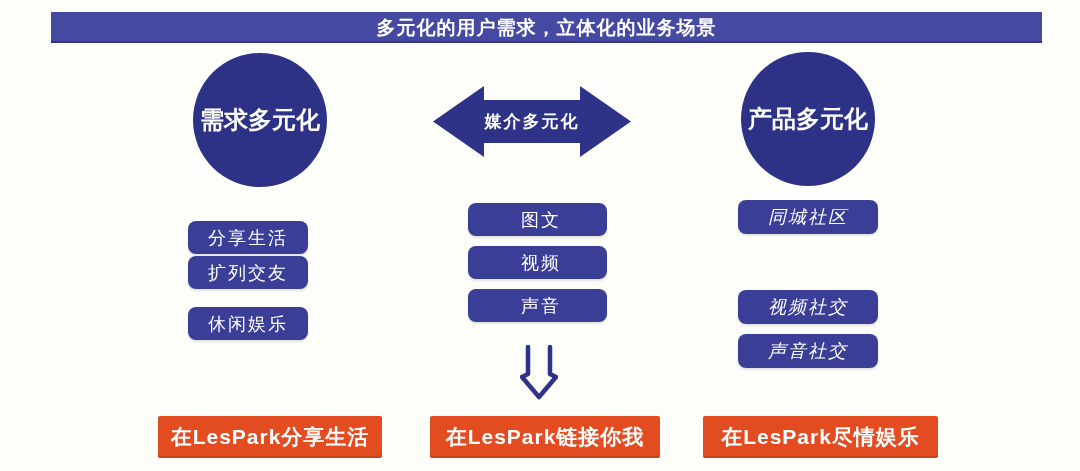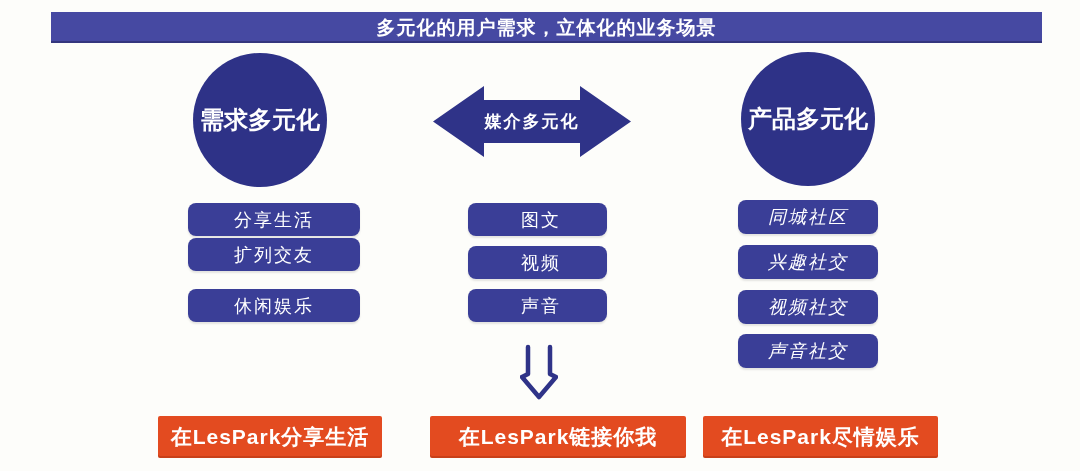--- a/index.html
+++ b/index.html
@@ -68,42 +68,42 @@
   .node {
     position: absolute;
     background: var(--box);
     border-radius: 8px;
     color: var(--text);
     font-size: 18px;
     letter-spacing: 2px;
     display: flex; align-items: center; justify-content: center;
     box-shadow: 0 2px 2px rgba(0,0,0,0.10);
   }
-  .col-demand  { left: 188px; width: 172px; height: 33px; }
+  .col-demand  { left: 188px; width: 120px; height: 33px; margin-top: 18px; }
   .col-media   { left: 468px; width: 139px; height: 33px; padding-left: 7px; }
   .col-product { left: 738px; width: 140px; height: 34px; font-style: italic; }
   .down-arrow {
     position: absolute;
     left: 520px; top: 344px;
     width: 38px; height: 56px;
   }
   .cta {
     position: absolute;
     top: 416px; height: 42px;
     background: var(--orange);
     border-radius: 2px;
     color: var(--text);
     font-size: 21px;
     font-weight: bold;
     letter-spacing: 1px;
     display: flex; align-items: center; justify-content: center;
     box-shadow: inset 0 -2px 0 rgba(120,30,5,0.25);
   }
   .cta.c1 { left: 158px; width: 224px; }
-  .cta.c2 { left: 430px; width: 256px; }
+  .cta.c2 { left: 430px; width: 230px; }
   .cta.c3 { left: 703px; width: 235px; }
 </style>
 </head>
 <body>
 
 <div class="slide">
 
   <div class="banner">
     <span>多元化的用户需求，立体化的业务场景</span>
   </div>
@@ -139,23 +139,20 @@
   <div class="node col-media" style="top:246px">
     <span>视频</span>
   </div>
   <div class="node col-media" style="top:289px">
     <span>声音</span>
   </div>
 
   <div class="node col-product" style="top:200px">
     <span>同城社区</span>
   </div>
-  <div class="node col-product" style="top:245px">
-    <span>兴趣社交</span>
-  </div>
   <div class="node col-product" style="top:290px">
     <span>视频社交</span>
   </div>
   <div class="node col-product" style="top:334px">
     <span>声音社交</span>
   </div>
 
   <div class="down-arrow">
     <svg width="38" height="56" viewBox="0 0 38 56">
       <path d="M8,3 V30 L2,33 L19,53 L36,33 L30,30 V3" fill="none" stroke="#2f3388" stroke-width="4.5" stroke-linecap="round" stroke-linejoin="round"></path>

